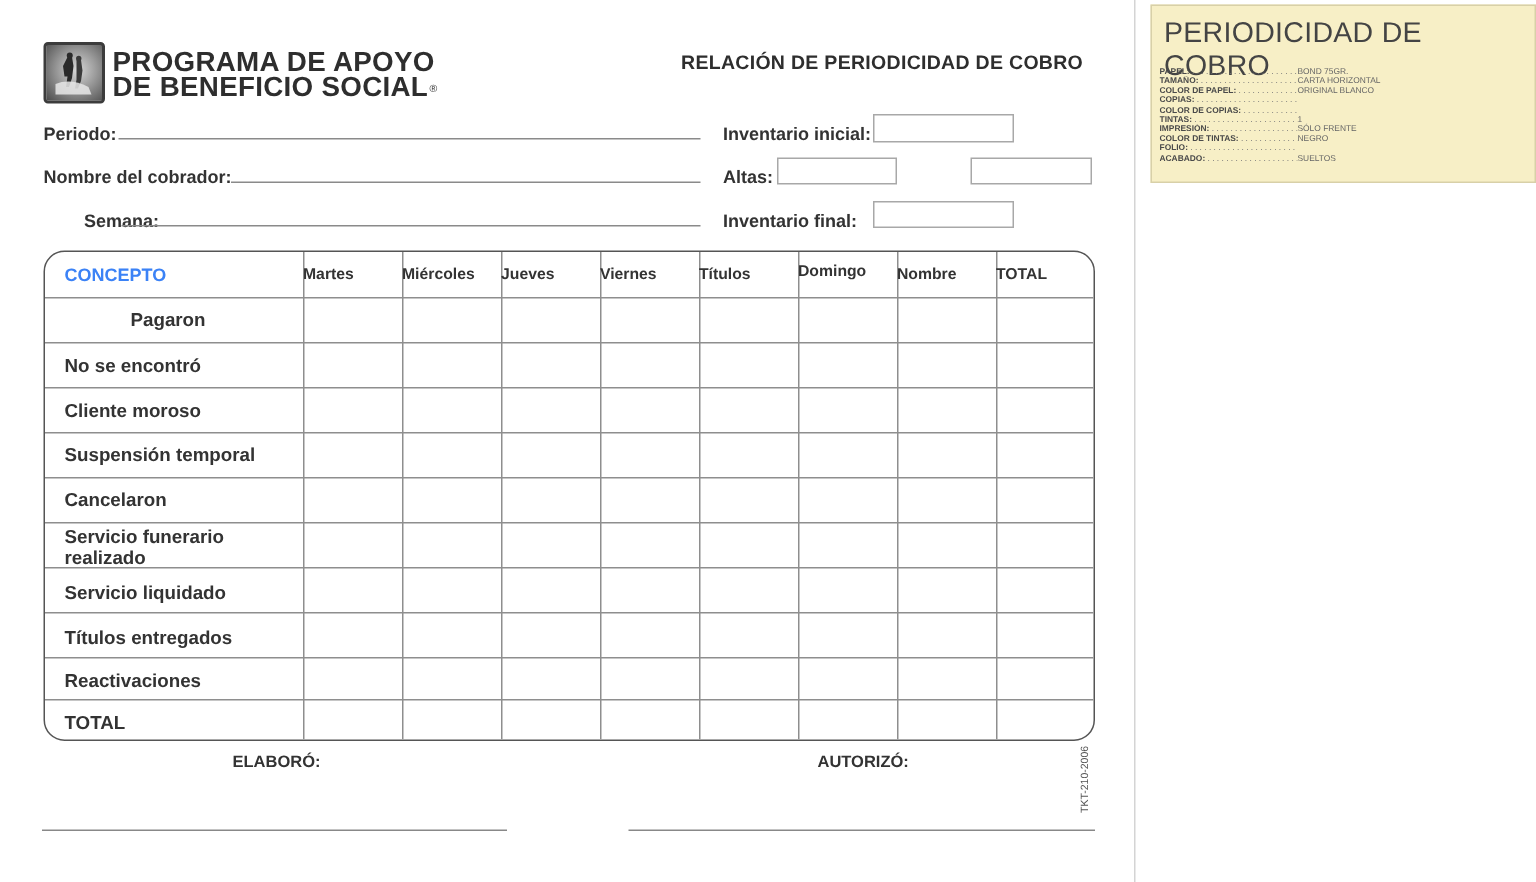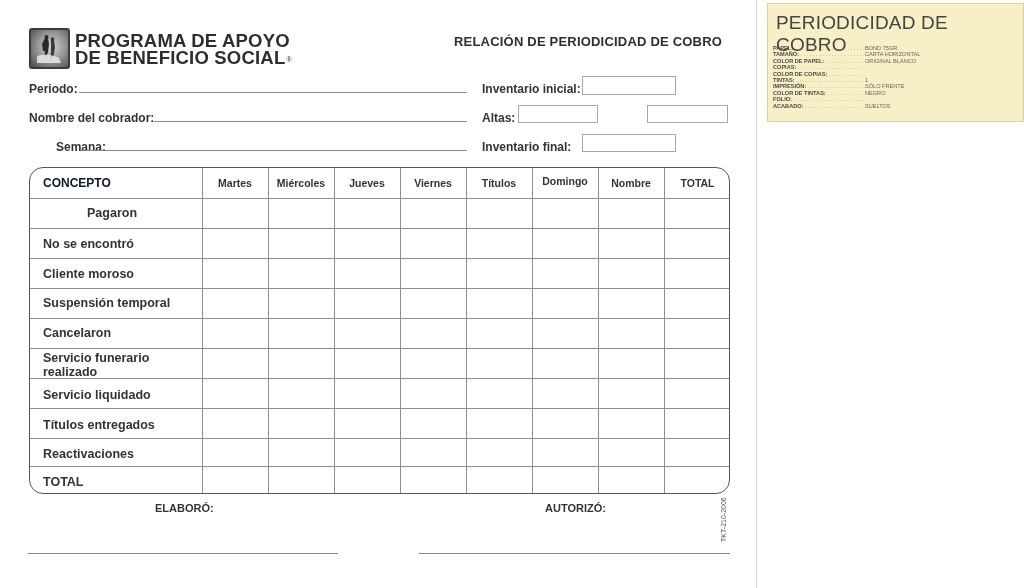--- a/index.html
+++ b/index.html
@@ -37,26 +37,26 @@
   .field-box { position:absolute; border:1px solid #a8a8a8; background:#fff; box-sizing:border-box; }
 
   
   .table-wrap {
     position:absolute; left:29px; top:167px; width:701px; height:327px;
     border:1.5px solid #555; border-radius:14px; box-sizing:border-box; overflow:hidden;
   }
   .vline { position:absolute; top:0; bottom:0; width:0; border-left:1px solid #8e8e8e; }
   .hline { position:absolute; left:0; right:0; height:0; border-top:1px solid #8e8e8e; }
   .col-head {
-    position:absolute; top:0; height:30px; line-height:30px; text-align:center;
+    position:absolute; top:0; height:30px; line-height:30px; text-align:left;
     font-weight:bold; font-size:10.5px; color:#333;
   }
   .concept-head {
     position:absolute; left:13px; top:0; height:30px; line-height:30px;
-    font-weight:bold; font-size:12px; color:#0f172a;
+    font-weight:bold; font-size:12px; color:#3b82f6;
   }
   .row-label {
     position:absolute; left:13px; font-weight:bold; font-size:12.5px; color:#333; line-height:14px;
   }
 
   .sign-label { position:absolute; font-weight:bold; font-size:11px; color:#333; }
   .sign-line { position:absolute; height:0; border-bottom:1px solid #888; }
   .code {
     position:absolute; left:720px; top:500px; font-size:7px; color:#555;
     transform-origin:left top; transform:rotate(-90deg) translate(-42px, 0);

